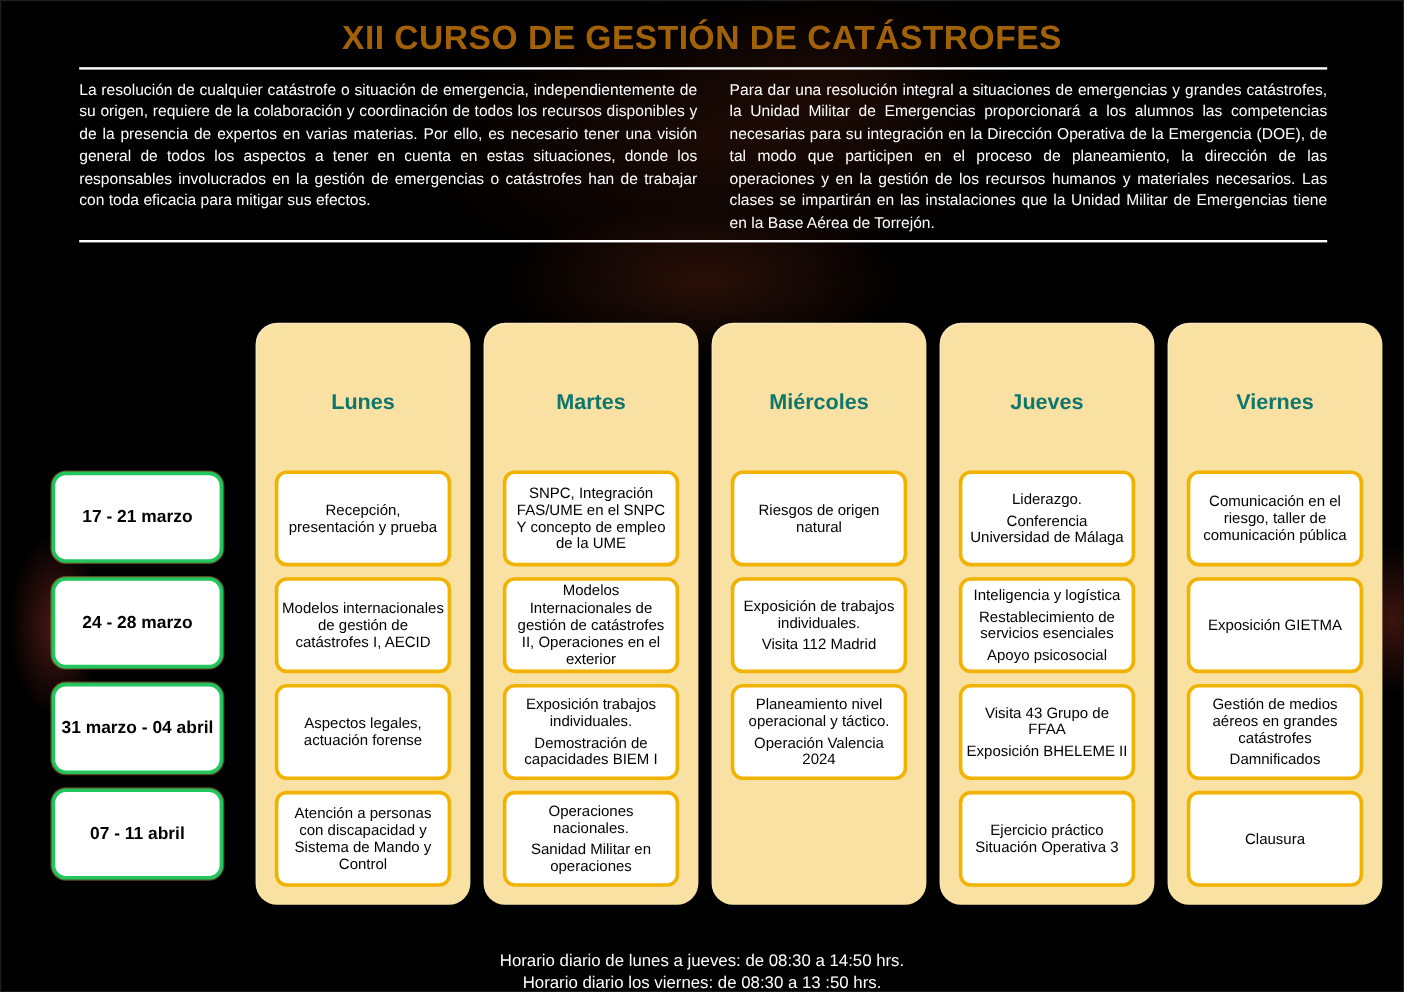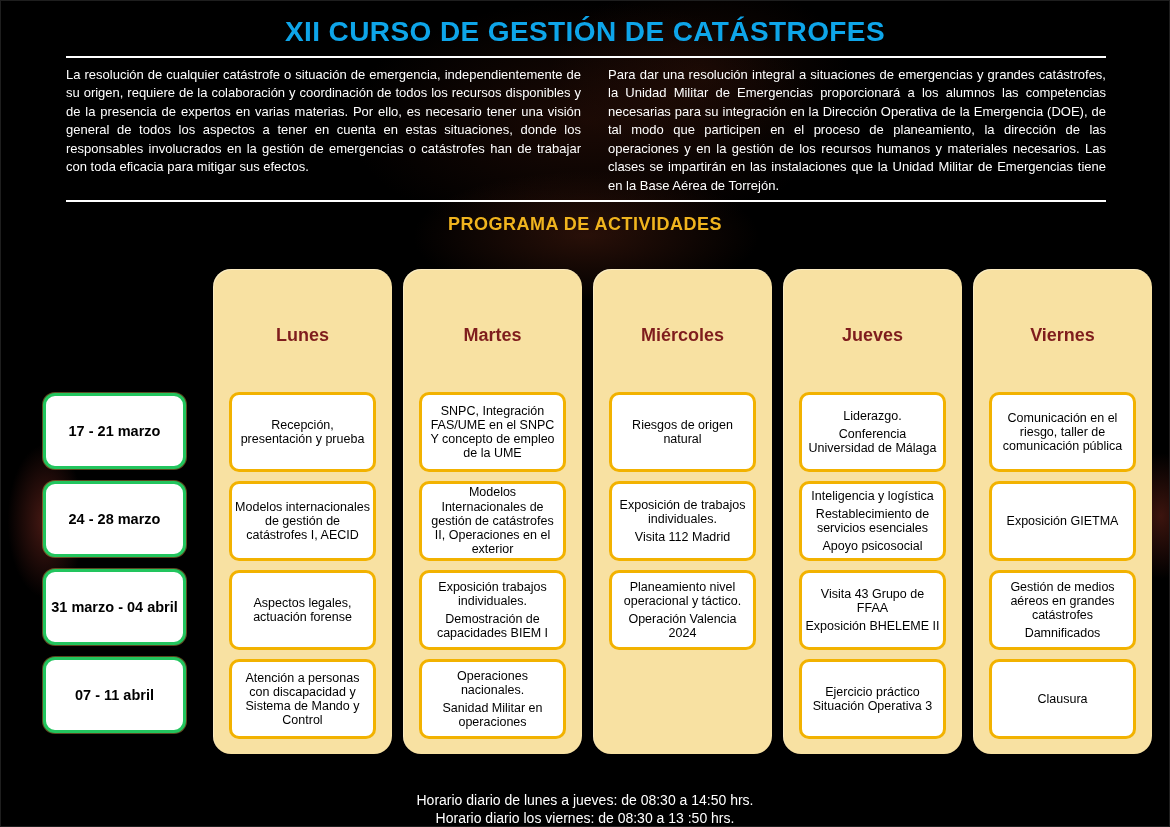--- a/index.html
+++ b/index.html
@@ -13,21 +13,21 @@
     position:absolute; inset:0; pointer-events:none;
     background:
       radial-gradient(ellipse 55px 110px at 45px 520px, rgba(130,45,35,0.55), transparent 70%),
       radial-gradient(ellipse 60px 90px at 1160px 515px, rgba(120,40,28,0.5), transparent 70%),
       radial-gradient(ellipse 240px 90px at 585px 235px, rgba(90,35,18,0.45), transparent 72%),
       radial-gradient(ellipse 320px 160px at 585px 120px, rgba(70,25,12,0.38), transparent 75%),
       radial-gradient(ellipse 200px 120px at 700px 70px, rgba(60,22,10,0.35), transparent 75%);
   }
   .page-title {
     position:absolute; top:15px; left:0; width:100%; text-align:center;
-    color:#0ea5e9; font-size:28px; font-weight:bold; letter-spacing:0.4px;
+    color:#a16207; font-size:28px; font-weight:bold; letter-spacing:0.4px;
   }
   .rule { position:absolute; left:65px; width:1040px; height:2px; background:#ffffff; }
   .rule-top { top:55px; }
   .rule-mid { top:199px; }
   .intro {
     position:absolute; top:65px; left:65px; width:1040px;
     display:flex; justify-content:space-between;
     color:#ffffff; font-size:13px; font-weight:normal;
     line-height:1.42; text-align:justify;
   }
@@ -49,21 +49,21 @@
     font-weight:bold; font-size:14.5px; color:#000;
   }
   .schedule-days { position:absolute; left:212px; top:268px; display:flex; gap:11px; }
   .day-col {
     width:179px; height:485px; box-sizing:border-box;
     background:#F8E1A2; border-radius:18px; position:relative;
     box-shadow:inset 1px 1px 0 rgba(255,255,255,0.35);
   }
   .day-header {
     position:absolute; top:56px; left:0; width:100%; text-align:center;
-    font-weight:bold; font-size:18px; color:#7f1d1d;
+    font-weight:bold; font-size:18px; color:#0f766e;
   }
   .cells {
     position:absolute; top:123px; left:16px; right:16px;
     display:flex; flex-direction:column; gap:9px;
   }
   .cell {
     height:80px; box-sizing:border-box;
     background:#ffffff; border:3.5px solid #F2B200; border-radius:10px;
     display:flex; flex-direction:column; align-items:center; justify-content:center;
     text-align:center; color:#000; font-size:12.5px; padding:2px 3px;
@@ -82,21 +82,20 @@
 
   <div class="page-title">XII CURSO DE GESTIÓN DE CATÁSTROFES</div>
   <div class="rule rule-top"></div>
 
   <div class="intro">
     <div class="intro-left">La resolución de cualquier catástrofe o situación de emergencia, independientemente de su origen, requiere de la colaboración y coordinación de todos los recursos disponibles y de la presencia de expertos en varias materias. Por ello, es necesario tener una visión general de todos los aspectos a tener en cuenta en estas situaciones, donde los responsables involucrados en la gestión de emergencias o catástrofes han de trabajar con toda eficacia para mitigar sus efectos.</div>
     <div class="intro-right">Para dar una resolución integral a situaciones de emergencias y grandes catástrofes, la Unidad Militar de Emergencias proporcionará a los alumnos las competencias necesarias para su integración en la Dirección Operativa de la Emergencia (DOE), de tal modo que participen en el proceso de planeamiento, la dirección de las operaciones y en la gestión de los recursos humanos y materiales necesarios. Las clases se impartirán en las instalaciones que la Unidad Militar de Emergencias tiene en la Base Aérea de Torrejón.</div>
   </div>
 
   <div class="rule rule-mid"></div>
-  <div class="program-heading">PROGRAMA DE ACTIVIDADES</div>
 
   <div class="date-column">
       <div class="date-box">17 - 21 marzo</div>
       <div class="date-box">24 - 28 marzo</div>
       <div class="date-box">31 marzo - 04 abril</div>
       <div class="date-box">07 - 11 abril</div>
     </div>
   <div class="schedule-days">
       <div class="day-col">
         <div class="day-header">Lunes</div>

